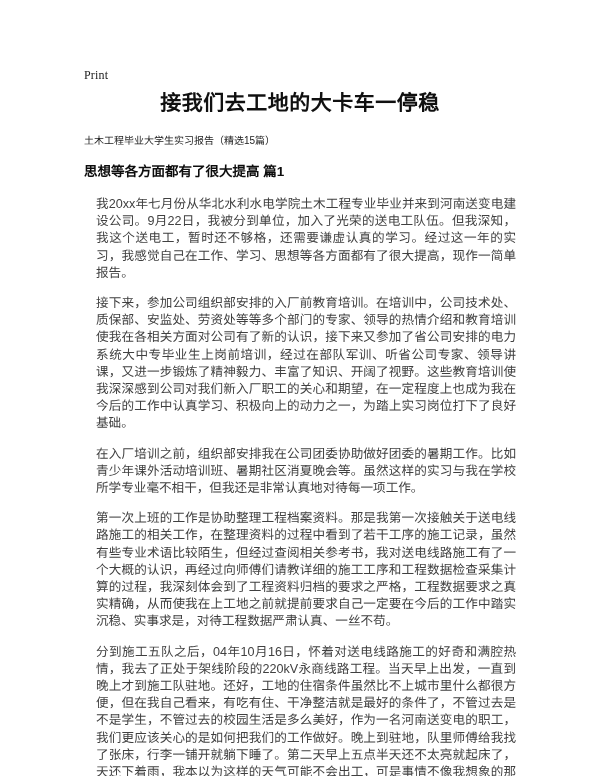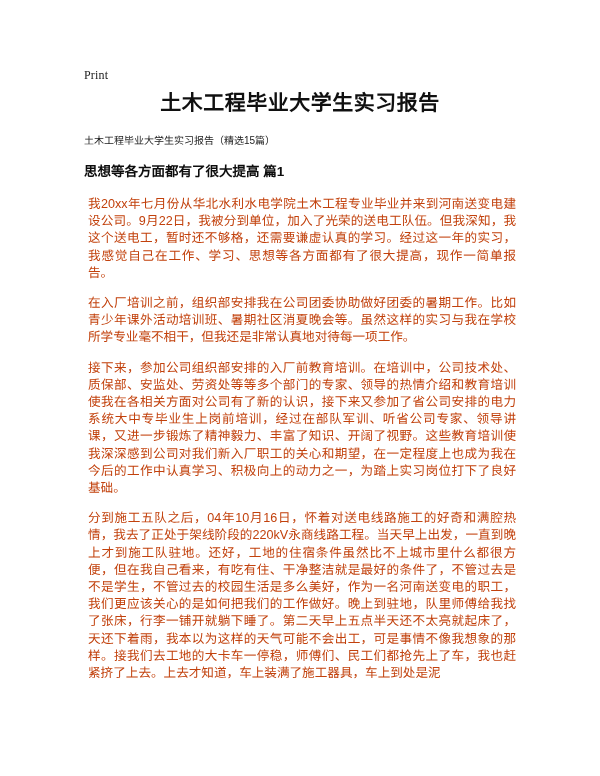--- a/index.html
+++ b/index.html
@@ -73,50 +73,51 @@
     line-height: 20px;
     font-weight: 700;
     color: #0d0d0d;
   }
 
   .body-copy {
     margin-top: 14px;
   }
 
   .body-copy p {
-    margin: 0 0 13px 4px;
+    margin: 0 0 13px 12px;
     font-size: 12.6px;
     line-height: 17.2px;
     text-align: justify;
     text-justify: inter-ideograph;
-    color: #c2410c;
+    color: #404040;
     word-break: break-all;
   }
   .body-copy p:last-child {
     margin-bottom: 0;
   }
 </style>
 </head>
 <body>
 
 <div class="page">
 
   <div class="print-bar">
     <a class="print-link" href="#">Print</a>
   </div>
 
   <div class="doc">
 
-    <h1 class="doc-title">土木工程毕业大学生实习报告</h1>
+    <h1 class="doc-title">接我们去工地的大卡车一停稳</h1>
 
     <p class="doc-subtitle">土木工程毕业大学生实习报告（精选15篇）</p>
 
     <h2 class="section-heading">思想等各方面都有了很大提高 篇1</h2>
 
     <div class="body-copy">
       <p>我20xx年七月份从华北水利水电学院土木工程专业毕业并来到河南送变电建设公司。9月22日，我被分到单位，加入了光荣的送电工队伍。但我深知，我这个送电工，暂时还不够格，还需要谦虚认真的学习。经过这一年的实习，我感觉自己在工作、学习、思想等各方面都有了很大提高，现作一简单报告。</p>
+      <p>接下来，参加公司组织部安排的入厂前教育培训。在培训中，公司技术处、质保部、安监处、劳资处等等多个部门的专家、领导的热情介绍和教育培训使我在各相关方面对公司有了新的认识，接下来又参加了省公司安排的电力系统大中专毕业生上岗前培训，经过在部队军训、听省公司专家、领导讲课，又进一步锻炼了精神毅力、丰富了知识、开阔了视野。这些教育培训使我深深感到公司对我们新入厂职工的关心和期望，在一定程度上也成为我在今后的工作中认真学习、积极向上的动力之一，为踏上实习岗位打下了良好基础。</p>
       <p>在入厂培训之前，组织部安排我在公司团委协助做好团委的暑期工作。比如青少年课外活动培训班、暑期社区消夏晚会等。虽然这样的实习与我在学校所学专业毫不相干，但我还是非常认真地对待每一项工作。</p>
-      <p>接下来，参加公司组织部安排的入厂前教育培训。在培训中，公司技术处、质保部、安监处、劳资处等等多个部门的专家、领导的热情介绍和教育培训使我在各相关方面对公司有了新的认识，接下来又参加了省公司安排的电力系统大中专毕业生上岗前培训，经过在部队军训、听省公司专家、领导讲课，又进一步锻炼了精神毅力、丰富了知识、开阔了视野。这些教育培训使我深深感到公司对我们新入厂职工的关心和期望，在一定程度上也成为我在今后的工作中认真学习、积极向上的动力之一，为踏上实习岗位打下了良好基础。</p>
+      <p>第一次上班的工作是协助整理工程档案资料。那是我第一次接触关于送电线路施工的相关工作，在整理资料的过程中看到了若干工序的施工记录，虽然有些专业术语比较陌生，但经过查阅相关参考书，我对送电线路施工有了一个大概的认识，再经过向师傅们请教详细的施工工序和工程数据检查采集计算的过程，我深刻体会到了工程资料归档的要求之严格，工程数据要求之真实精确，从而使我在上工地之前就提前要求自己一定要在今后的工作中踏实沉稳、实事求是，对待工程数据严肃认真、一丝不苟。</p>
       <p>分到施工五队之后，04年10月16日，怀着对送电线路施工的好奇和满腔热情，我去了正处于架线阶段的220kV永商线路工程。当天早上出发，一直到晚上才到施工队驻地。还好，工地的住宿条件虽然比不上城市里什么都很方便，但在我自己看来，有吃有住、干净整洁就是最好的条件了，不管过去是不是学生，不管过去的校园生活是多么美好，作为一名河南送变电的职工，我们更应该关心的是如何把我们的工作做好。晚上到驻地，队里师傅给我找了张床，行李一铺开就躺下睡了。第二天早上五点半天还不太亮就起床了，天还下着雨，我本以为这样的天气可能不会出工，可是事情不像我想象的那样。接我们去工地的大卡车一停稳，师傅们、民工们都抢先上了车，我也赶紧挤了上去。上去才知道，车上装满了施工器具，车上到处是泥</p>
     </div>
 
   </div>
 </div>
 
 </body></html>

